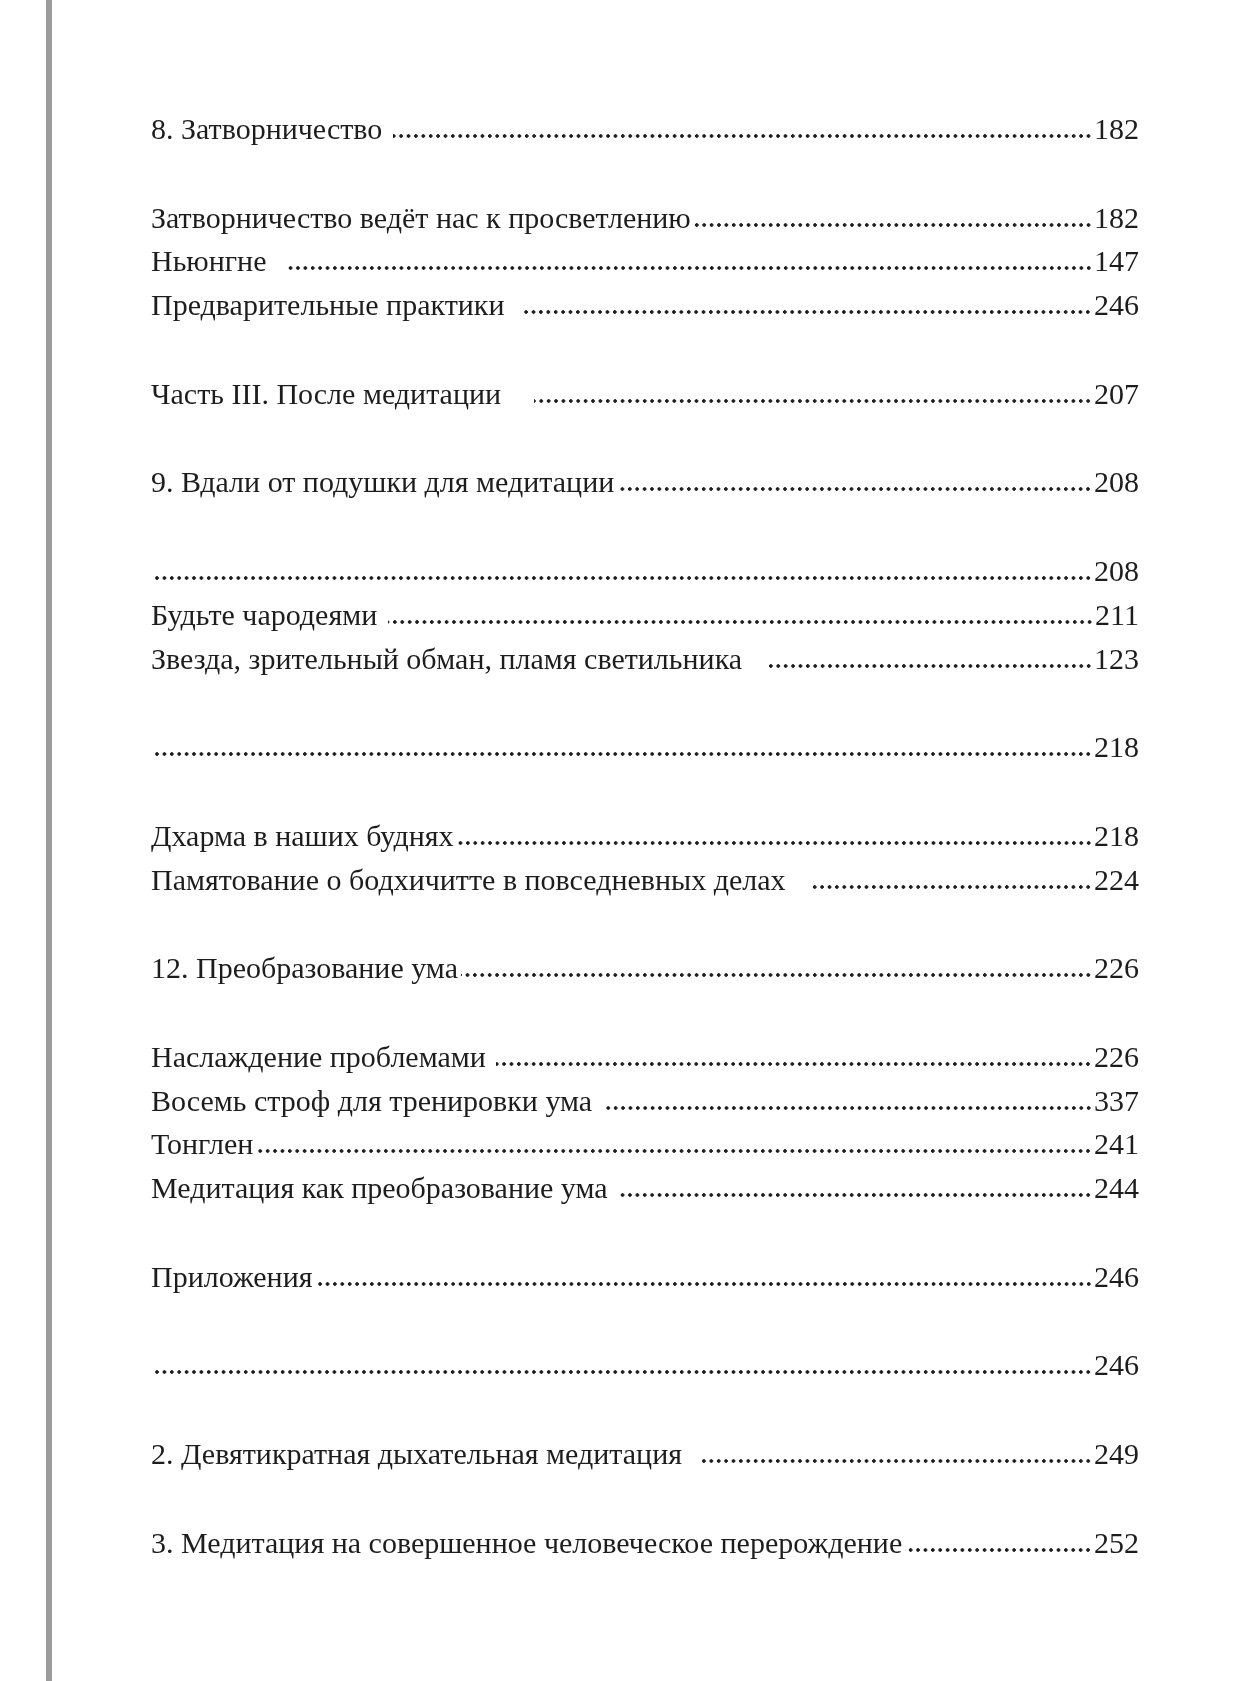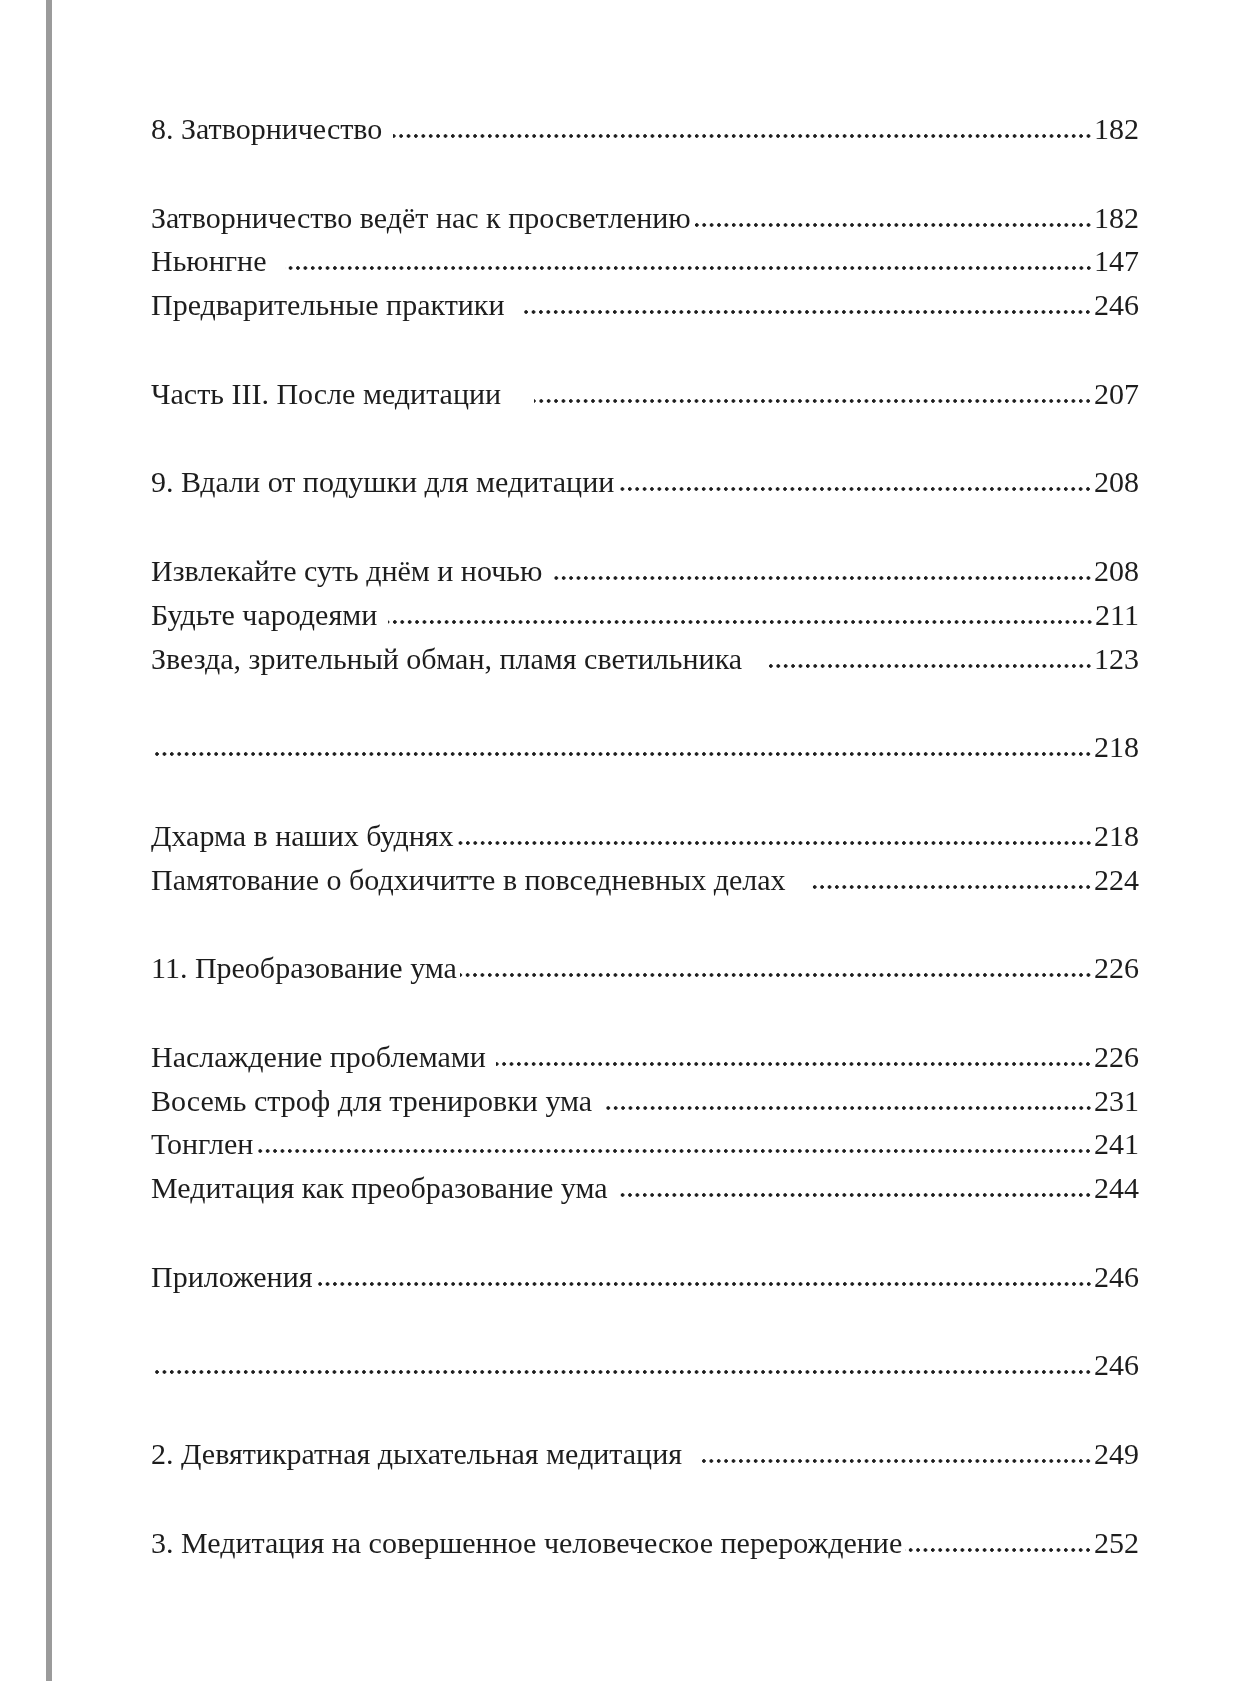--- a/index.html
+++ b/index.html
@@ -99,21 +99,20 @@
       </div>
       <div class="block chapter">
         <div class="row">
           <span class="title">9. Вдали от подушки для медитации</span>
           <span class="leader"></span>
           <span class="pagenum">208</span>
         </div>
       </div>
       <div class="block sub">
         <div class="row">
-          <span class="title">Извлекайте суть днём и ночью&nbsp;</span>
           <span class="leader"></span>
           <span class="pagenum">208</span>
         </div>
         <div class="row">
           <span class="title">Будьте чародеями&nbsp;</span>
           <span class="leader"></span>
           <span class="pagenum">211</span>
         </div>
         <div class="row">
           <span class="title">Звезда, зрительный обман, пламя светильника&nbsp;&nbsp;&nbsp;</span>
@@ -134,35 +133,35 @@
           <span class="pagenum">218</span>
         </div>
         <div class="row">
           <span class="title">Памятование о бодхичитте в повседневных делах&nbsp;&nbsp;&nbsp;</span>
           <span class="leader"></span>
           <span class="pagenum">224</span>
         </div>
       </div>
       <div class="block chapter">
         <div class="row">
-          <span class="title">11. Преобразование ума</span>
+          <span class="title">12. Преобразование ума</span>
           <span class="leader"></span>
           <span class="pagenum">226</span>
         </div>
       </div>
       <div class="block sub">
         <div class="row">
           <span class="title">Наслаждение проблемами&nbsp;</span>
           <span class="leader"></span>
           <span class="pagenum">226</span>
         </div>
         <div class="row">
           <span class="title">Восемь строф для тренировки ума&nbsp;</span>
           <span class="leader"></span>
-          <span class="pagenum">231</span>
+          <span class="pagenum">337</span>
         </div>
         <div class="row">
           <span class="title">Тонглен</span>
           <span class="leader"></span>
           <span class="pagenum">241</span>
         </div>
         <div class="row">
           <span class="title">Медитация как преобразование ума&nbsp;</span>
           <span class="leader"></span>
           <span class="pagenum">244</span>

